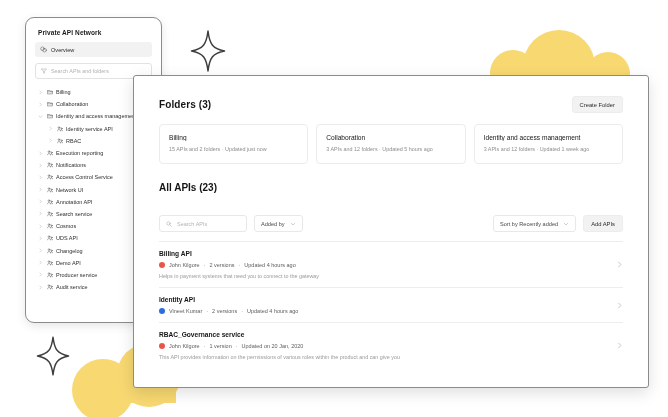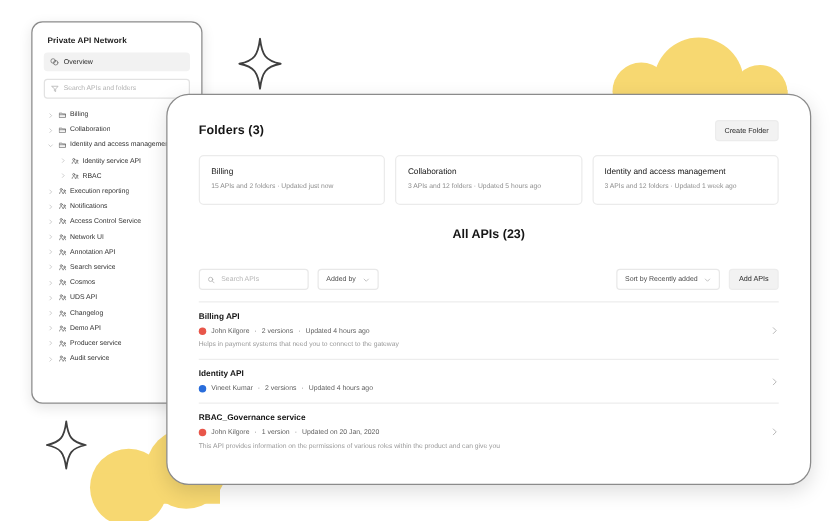--- a/index.html
+++ b/index.html
@@ -58,21 +58,21 @@
   }
   .chev { width: 5px; height: 5px; flex: 0 0 5px; display:block; }
   .ticon { width: 6px; height: 6px; flex: 0 0 6px; display:block; }
 
   
   #main {
     position: absolute; left: 133px; top: 75px;
     width: 516px; height: 313px;
     background: #ffffff;
     border: 1px solid #8b8b8b;
-    border-radius: 18px;
+    border-radius: 3px;
     box-shadow: 0 5px 16px rgba(0,0,0,0.13);
     overflow: hidden;
     z-index: 5;
     padding: 20px 25px 0 25px;
   }
   .sec-head {
     display: flex; align-items: center; justify-content: space-between;
     margin-bottom: 11px;
   }
   .sec-title { font-size: 10px; font-weight: bold; color: #151515; letter-spacing: .1px; }
@@ -88,21 +88,21 @@
     padding: 9px 9px 11px 9px;
   }
   .folder-card .fname {
     font-size: 6.6px; color: #161616; margin-bottom: 5px;
     white-space: nowrap; overflow: hidden; text-overflow: ellipsis;
   }
   .folder-card .fmeta {
     font-size: 5.4px; color: #8e8e8e;
     white-space: nowrap; overflow: hidden; text-overflow: ellipsis;
   }
-  .all-title { font-size: 10px; font-weight: bold; color: #151515; margin-bottom: 22px; text-align: center; }
+  .all-title { font-size: 10px; font-weight: bold; color: #151515; margin-bottom: 22px; }
   .filter-row { display: flex; align-items: center; gap: 7px; margin-bottom: 9px; }
   .search-box {
     display: flex; align-items: center; gap: 5px;
     width: 88px; border: 1px solid #e8e8e8; border-radius: 3px;
     padding: 4.5px 6px;
   }
   .search-box .ph { font-size: 5.5px; color: #b5b5b5; }
   .select {
     display: flex; align-items: center; gap: 5px;
     border: 1px solid #e8e8e8; border-radius: 3px;

